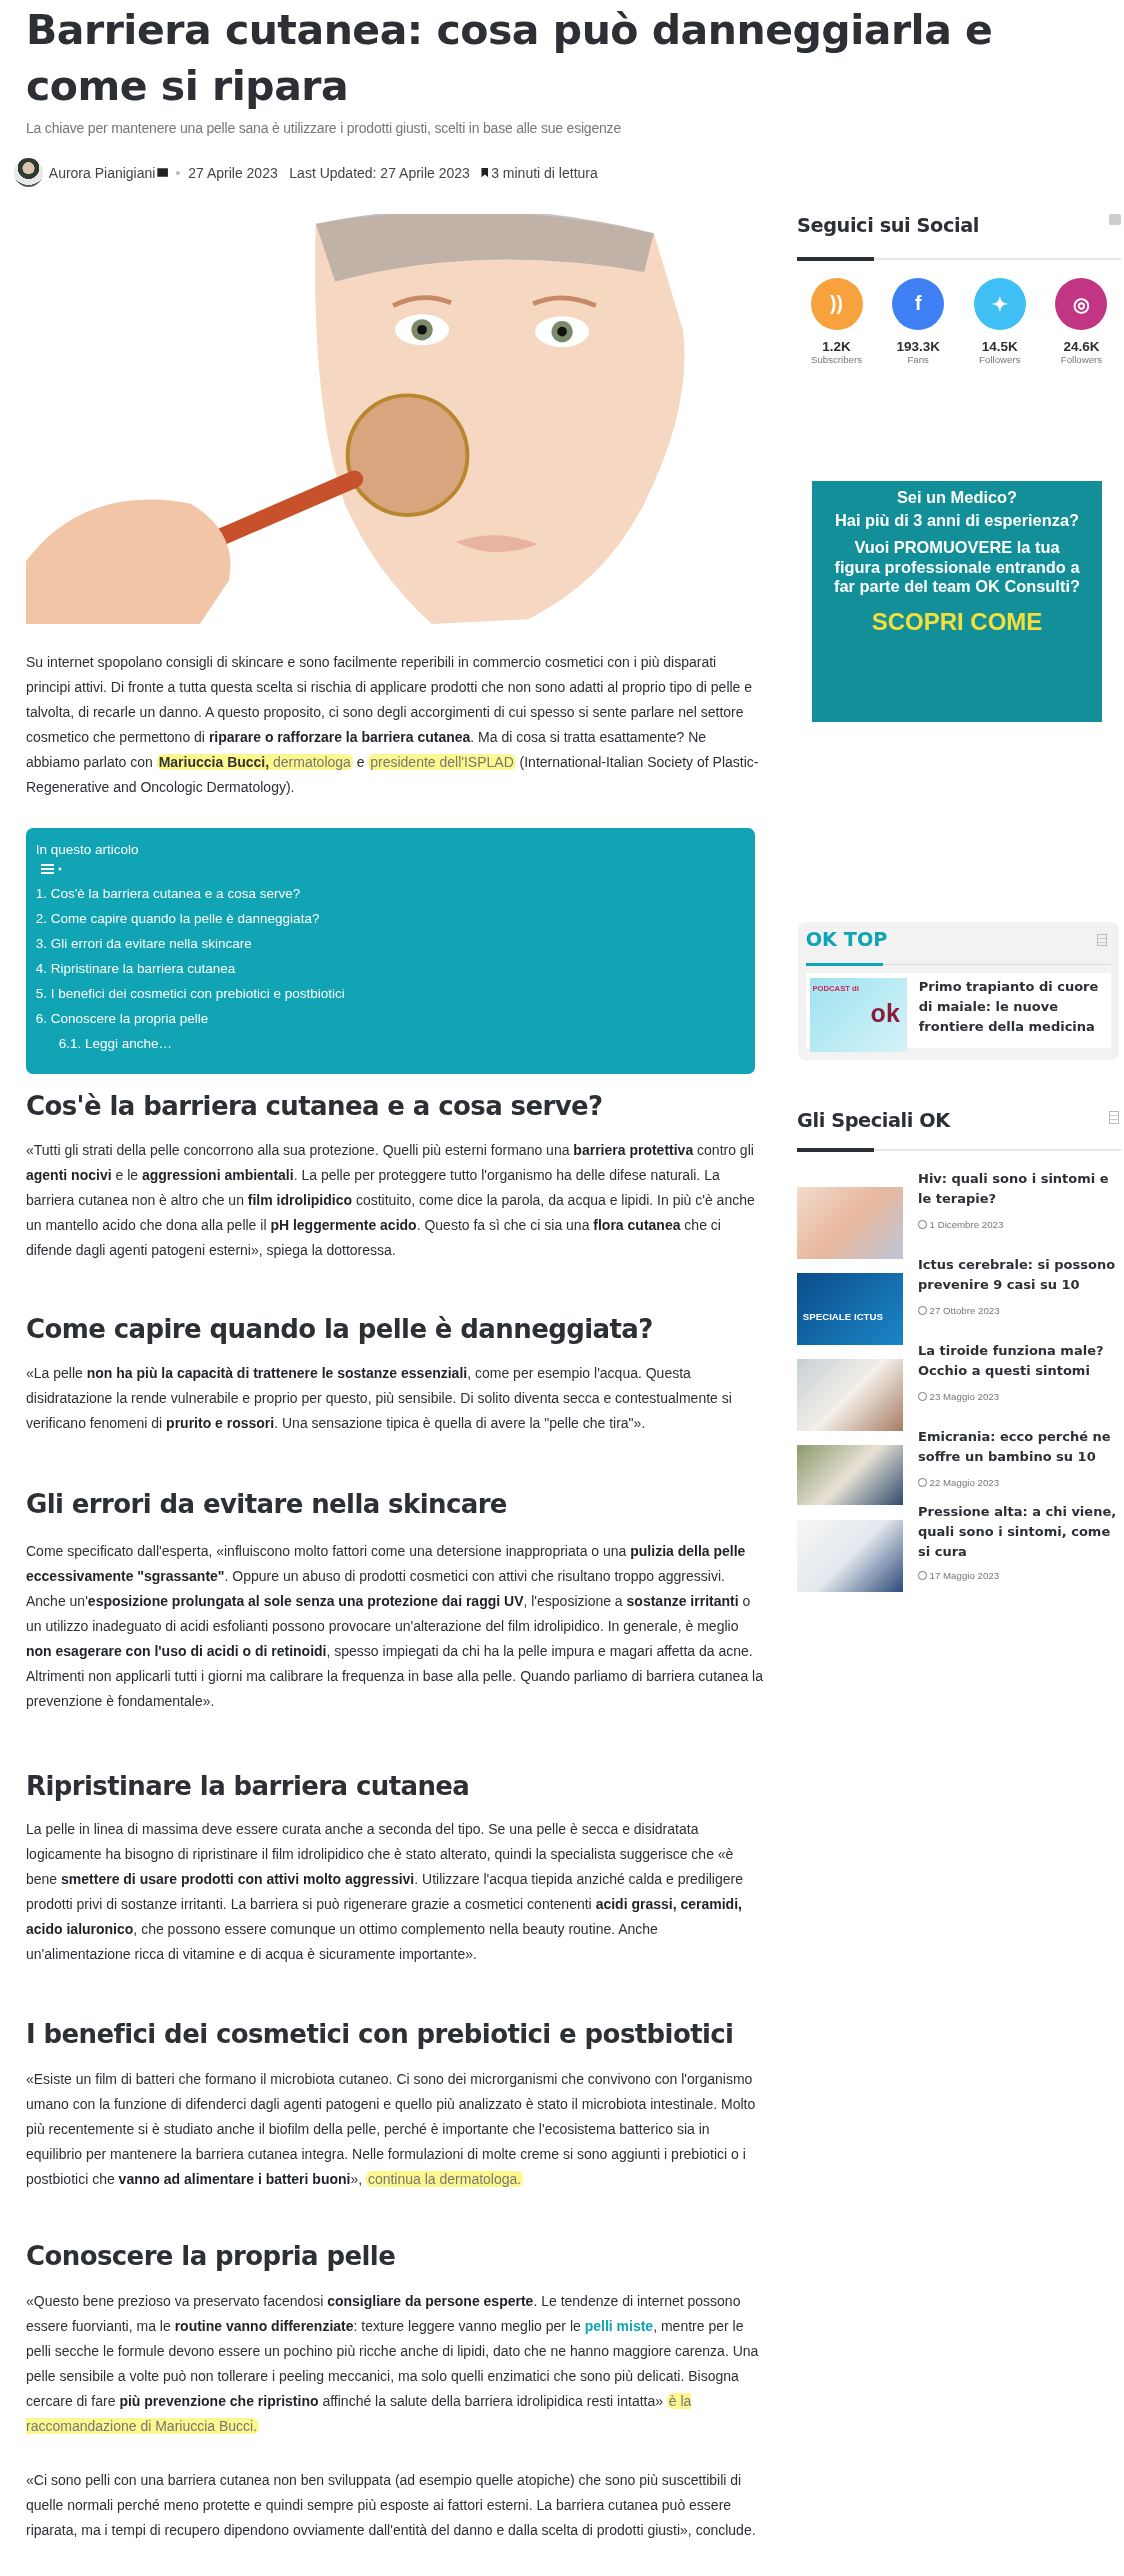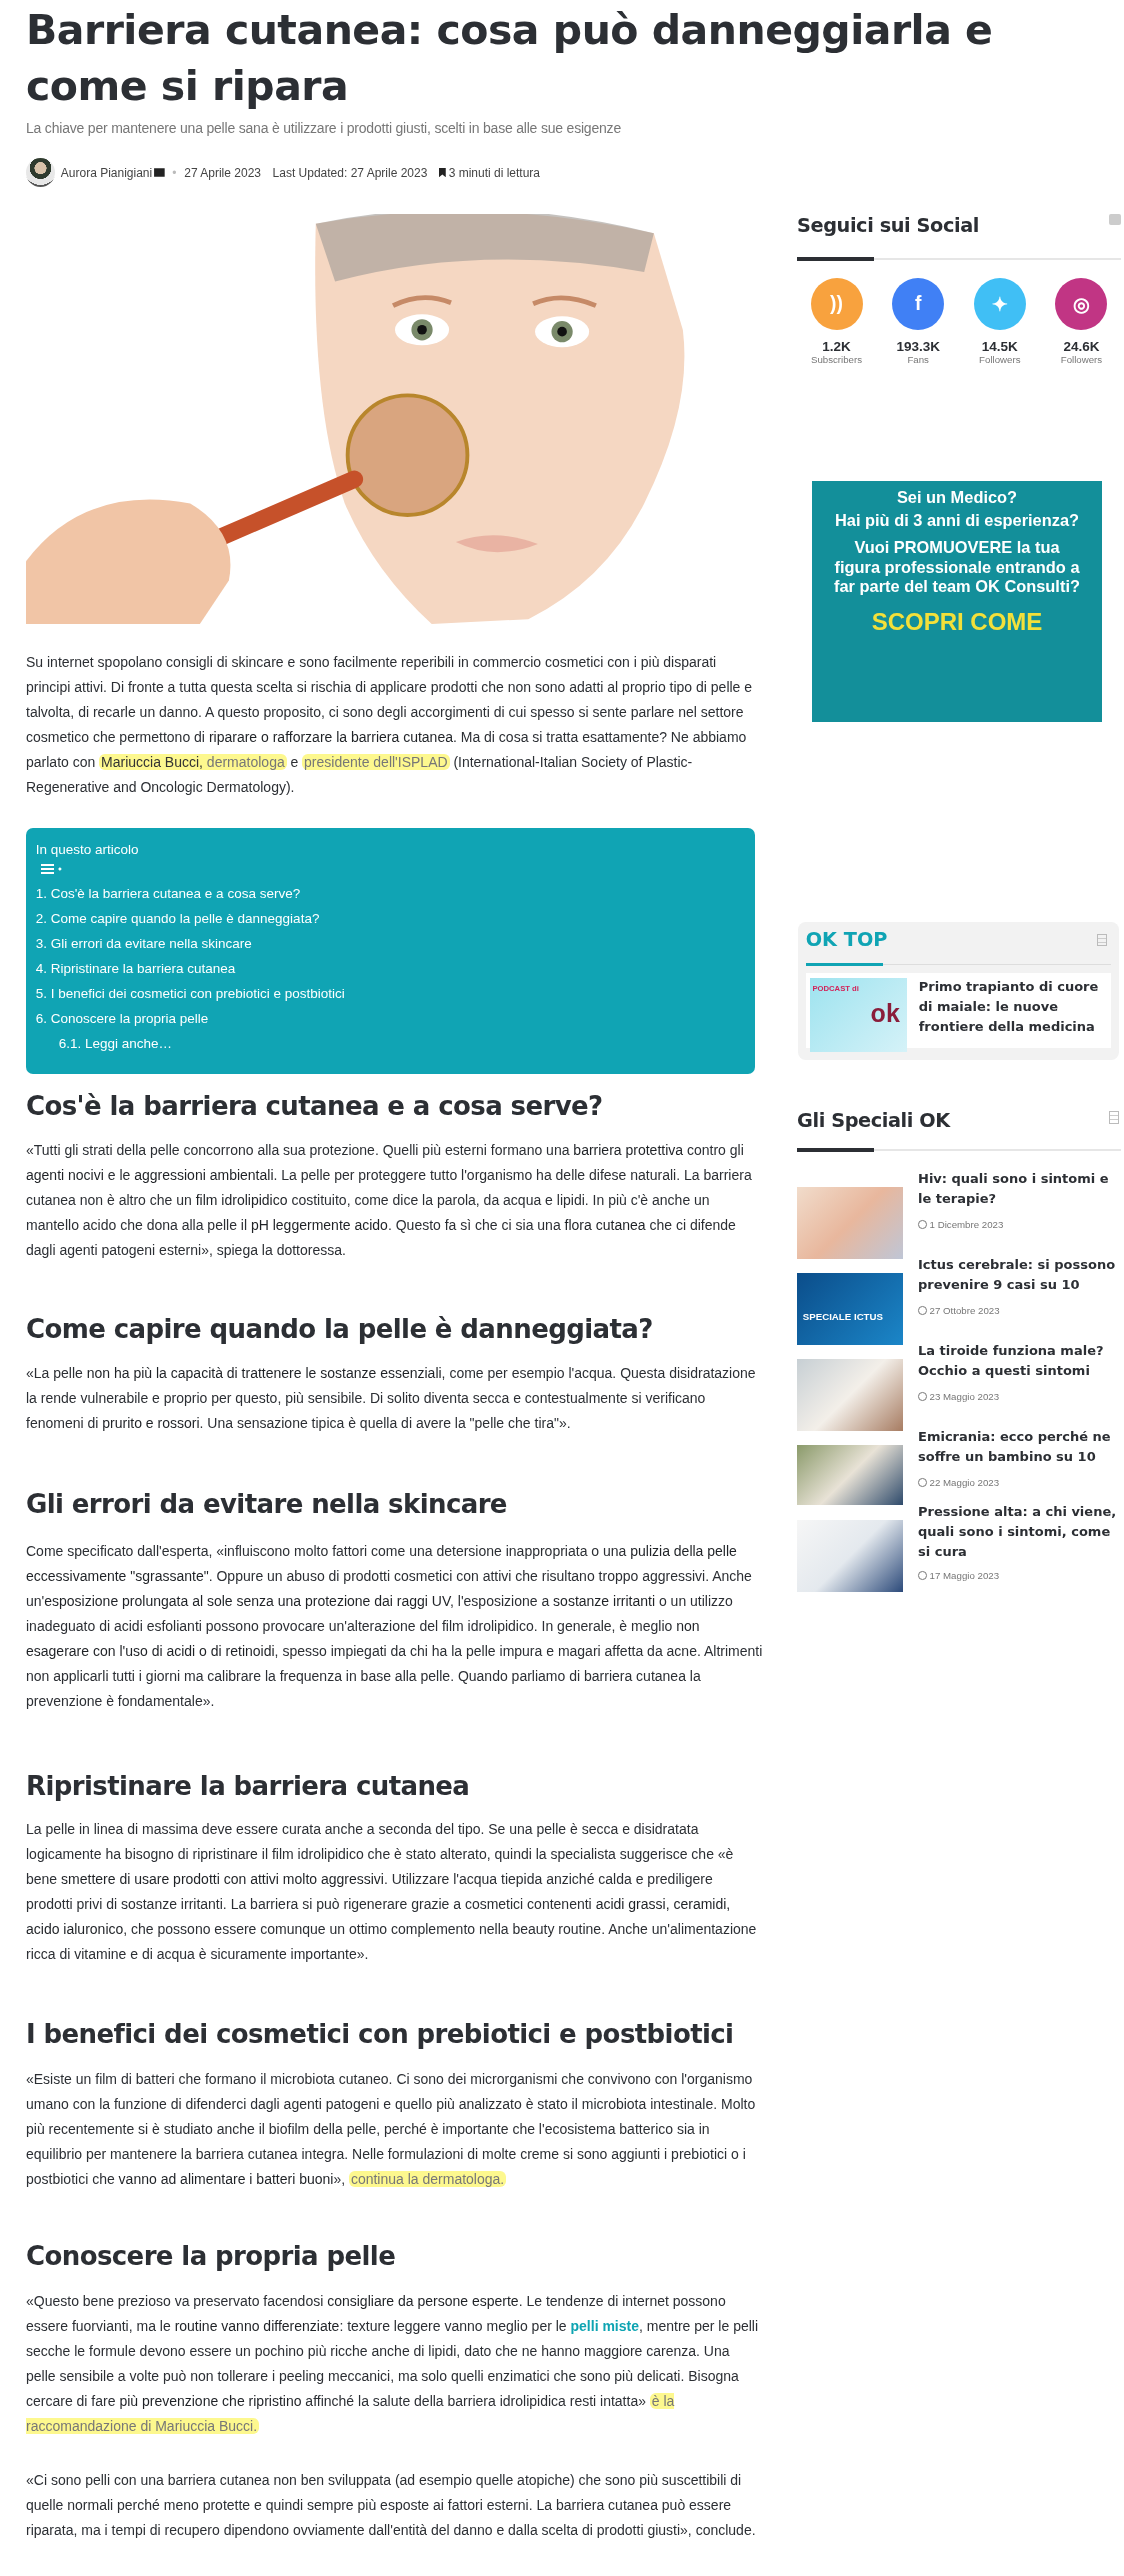--- a/index.html
+++ b/index.html
@@ -1,30 +1,30 @@
 <!DOCTYPE html>
 <html><head>
   <meta charset="utf-8">
   <style>
     * { box-sizing: border-box; margin: 0; padding: 0; }
     body { width: 1124px; height: 2576px; background: #fff; font-family: "Liberation Sans", sans-serif; color: #2c2f34; position: relative; overflow: hidden; }
     .title { position: absolute; left: 26px; top: 1.9px; width: 1072px; font-family: "DejaVu Sans", sans-serif; font-weight: bold; font-size: 41px; line-height: 56px; color: #2c2f34; letter-spacing: -0.5px; }
     .subtitle { position: absolute; left: 26px; top: 120px; font-size: 14px; color: #777; letter-spacing: -0.2px; }
-    .meta { position: absolute; left: 26px; top: 157px; height: 31px; display: flex; align-items: center; font-size: 12px; color: #444; }
+    .meta { position: absolute; left: 14px; top: 157px; height: 31px; display: flex; align-items: center; font-size: 14px; color: #444; }
     .avatar { width: 29px; height: 29px; border-radius: 50%; background: radial-gradient(circle at 50% 35%, #d9c3aa 0 25%, #2f3b2e 26% 45%, #e8e8e8 46% 70%, #555 71%); margin-right: 5.8px; }
     .meta .sep { margin: 0 7.7px; color: #bbb; }
     .meta .mail { display: inline-block; width: 10.6px; height: 8.7px; background: #222; margin-left: 1.9px; clip-path: polygon(0 0,100% 0,100% 100%,0 100%); position: relative; }
     .meta .bookmark { display: inline-block; width: 6.8px; height: 9.7px; background: #222; clip-path: polygon(0 0,100% 0,100% 100%,50% 70%,0 100%); margin: 0 2.9px 0 11.6px; }
     .meta .upd { margin-left: 11.6px; }
 
     .hero { position: absolute; left: 26px; top: 214px; width: 737px; height: 410px; background: #fff; overflow: hidden; }
     .hero svg { width: 100%; height: 100%; }
 
     .content { position: absolute; left: 26px; width: 737px; font-size: 14px; line-height: 25px; color: #2c2f34; }
-    .content b { font-weight: normal; color: #1f2226; }
+    .content b { font-weight: bold; color: #1f2226; }
     .hl { background: #fdf88e; border-radius: 5.8px; padding: 0 1.9px; color: #777; }
     .hl b { color: #333; }
     .lnk { color: #0ea4b2; font-weight: bold; }
     h2 { position: absolute; left: 26px; font-family: "DejaVu Sans", sans-serif; font-weight: bold; font-size: 26px; line-height: 35px; color: #2c2f34; letter-spacing: -0.6px; }
 
     .toc { position: absolute; left: 26px; top: 828px; width: 729px; height: 246px; background: #10a4b4; border-radius: 7px; color: #fff; padding: 13.5px 9.7px; font-size: 13.5px; }
     .toc .head { font-size: 13.5px; margin-bottom: 5.8px; }
     .toc .toggle { display: flex; align-items: center; gap: 3.9px; margin: 1.9px 0 5.8px 5.8px; font-size: 10.6px; }
     .toc .listicon { width: 12.6px; height: 9.7px; background: repeating-linear-gradient(#fff 0 1.9px, transparent 1.9px 3.9px); }
     .toc ul { list-style: none; }

